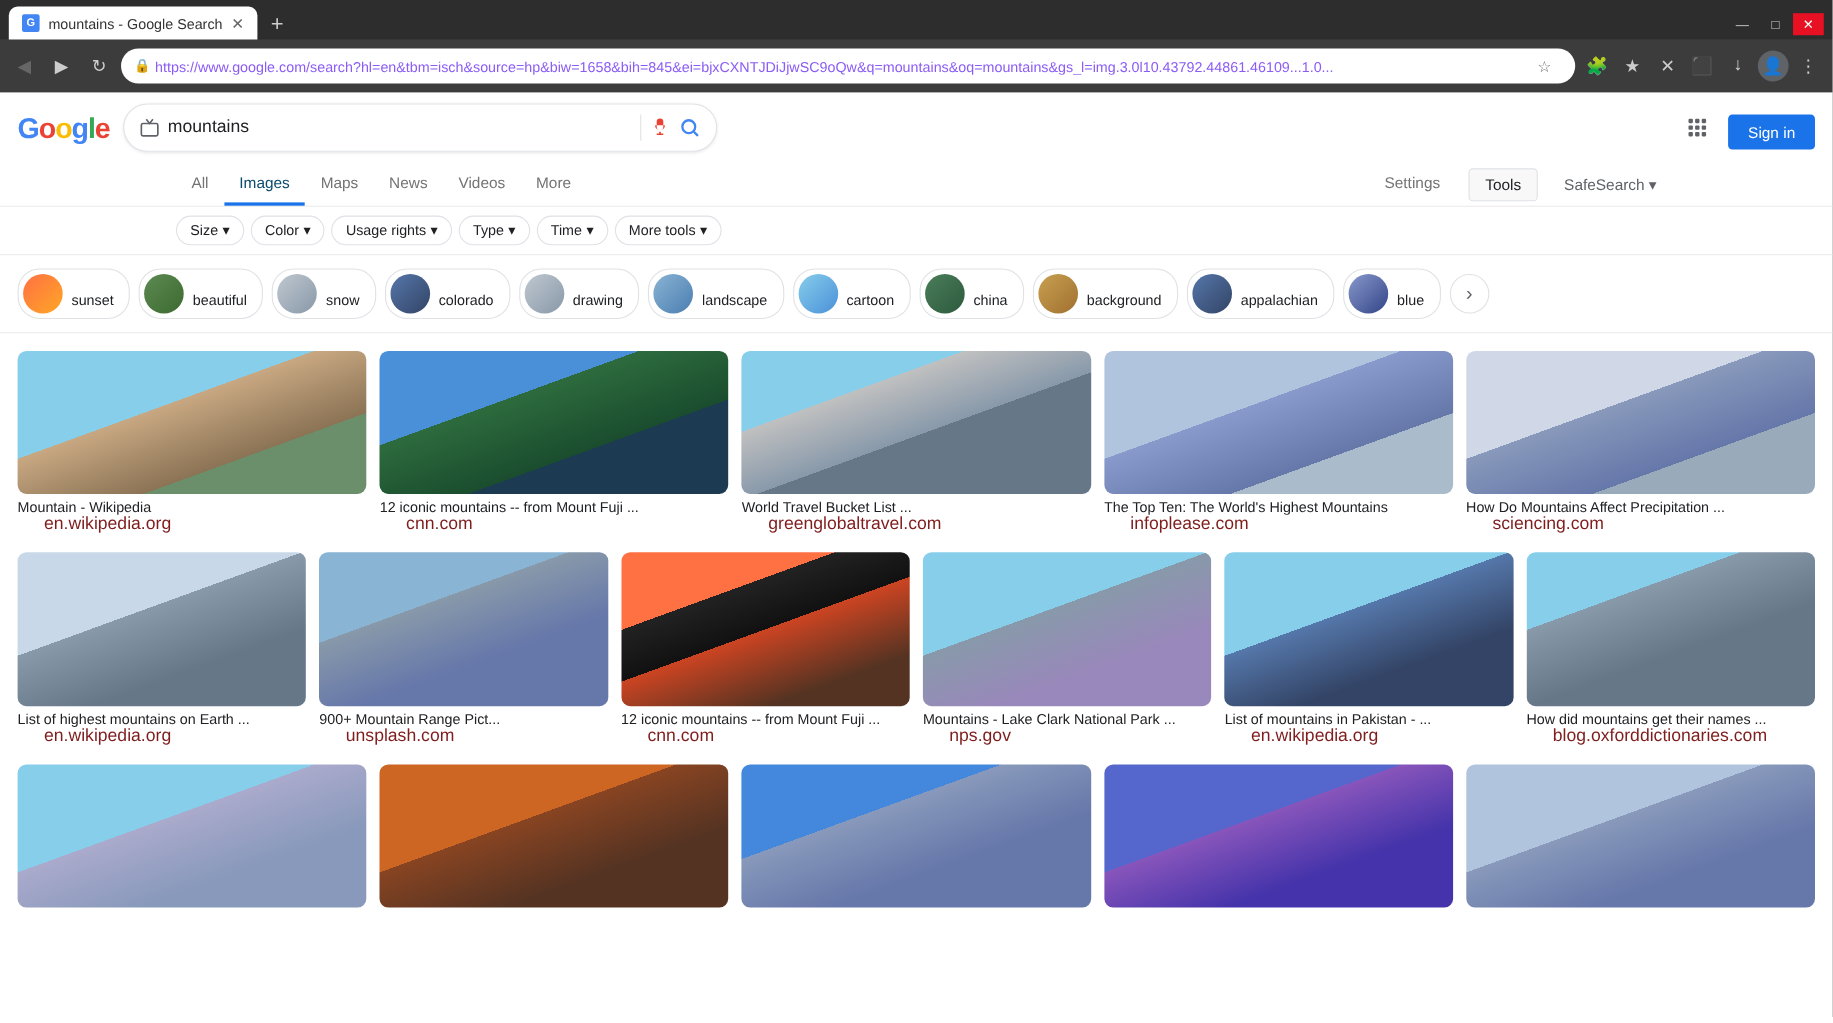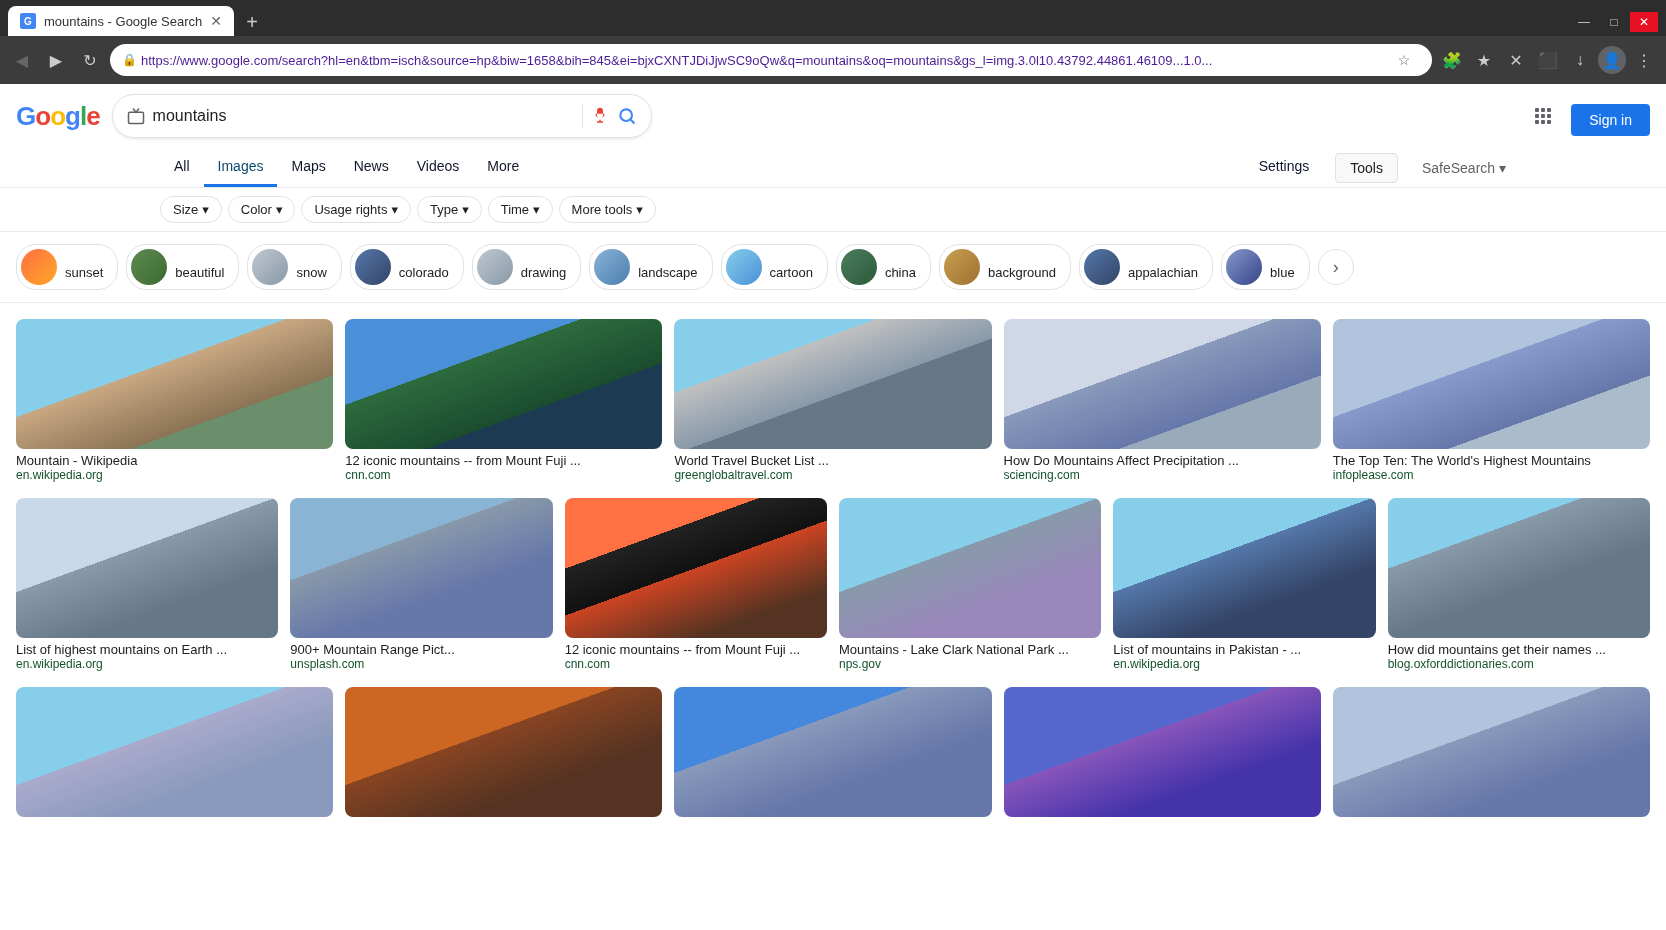--- a/index.html
+++ b/index.html
@@ -225,21 +225,21 @@
     .nav-tabs {
       display: flex;
       align-items: center;
       padding: 0 160px;
       border-bottom: 1px solid #ebebeb;
       gap: 0;
     }
     .nav-tab {
       padding: 10px 14px;
       font-size: 14px;
-      color: #0f172a;
+      color: #737373;
       cursor: pointer;
       display: flex; align-items: center; gap: 4px;
       text-decoration: none;
       border-bottom: 3px solid transparent;
     }
     .nav-tab.active {
       color: #0c4a6e;
       border-bottom: 3px solid #1a73e8;
       font-weight: 500;
     }
@@ -347,22 +347,23 @@
     }
     .img-title {
       font-size: 13px;
       color: #202124;
       margin-top: 4px;
       white-space: nowrap;
       overflow: hidden;
       text-overflow: ellipsis;
     }
     .img-source {
-      font-size: 12px;
-      color: #14532d;
+      font-size: 16px;
+      color: #7f1d1d;
+      margin-left: 24px;
     }
 
     
     .mountain-img-1 { background: linear-gradient(160deg, #87CEEB 0%, #87CEEB 40%, #c8a882 40%, #8B7355 70%, #6B8E6B 70%); }
     .mountain-img-2 { background: linear-gradient(160deg, #4a90d9 0%, #4a90d9 35%, #2d6b3d 35%, #1a4d2e 65%, #1c3a52 65%); }
     .mountain-img-3 { background: linear-gradient(160deg, #87CEEB 0%, #87CEEB 30%, #c0c0c0 30%, #8899aa 55%, #667788 55%); }
     .mountain-img-4 { background: linear-gradient(160deg, #d0d8e8 0%, #d0d8e8 40%, #8899bb 40%, #6677aa 70%, #99aabb 70%); }
     .mountain-img-5 { background: linear-gradient(160deg, #b0c4de 0%, #b0c4de 40%, #8899cc 40%, #6677aa 70%, #aabbcc 70%); }
     .mountain-img-r2-1 { background: linear-gradient(160deg, #c8d8e8 0%, #c8d8e8 40%, #8899aa 40%, #667788 70%); }
     .mountain-img-r2-2 { background: linear-gradient(160deg, #8ab4d4 0%, #8ab4d4 35%, #8899aa 35%, #6677aa 65%); }
@@ -407,21 +408,21 @@
       <div class="win-btn close">✕</div>
     </div>
   </div>
 
   <div class="address-bar-row">
     <button class="nav-btn disabled">◀</button>
     <button class="nav-btn">▶</button>
     <button class="nav-btn">↻</button>
     <div class="address-input">
       <span style="color:#188038; margin-right:4px; font-size:12px;">🔒</span>
-      <span style="font-size:13px; color:#4c1d95; overflow:hidden; text-overflow:ellipsis; white-space:nowrap; max-width:1100px;">https://www.google.com/search?hl=en&amp;tbm=isch&amp;source=hp&amp;biw=1658&amp;bih=845&amp;ei=bjxCXNTJDiJjwSC9oQw&amp;q=mountains&amp;oq=mountains&amp;gs_l=img.3.0l10.43792.44861.46109...1.0...</span>
+      <span style="font-size:13px; color:#8b5cf6; overflow:hidden; text-overflow:ellipsis; white-space:nowrap; max-width:1100px;">https://www.google.com/search?hl=en&amp;tbm=isch&amp;source=hp&amp;biw=1658&amp;bih=845&amp;ei=bjxCXNTJDiJjwSC9oQw&amp;q=mountains&amp;oq=mountains&amp;gs_l=img.3.0l10.43792.44861.46109...1.0...</span>
       <div class="address-icons" style="margin-left:auto;">
         <div class="addr-icon">☆</div>
       </div>
     </div>
     <div class="toolbar-icons">
       <div class="toolbar-icon">🧩</div>
       <div class="toolbar-icon">★</div>
       <div class="toolbar-icon">✕</div>
       <div class="toolbar-icon">⬛</div>
       <div class="toolbar-icon">↓</div>
@@ -575,29 +576,29 @@
           <div class="img-placeholder mountain-img-2" style="height:130px;"></div>
           <div class="img-title">12 iconic mountains -- from Mount Fuji ...</div>
           <div class="img-source">cnn.com</div>
         </div>
         <div class="image-card">
           <div class="img-placeholder mountain-img-3" style="height:130px;"></div>
           <div class="img-title">World Travel Bucket List ...</div>
           <div class="img-source">greenglobaltravel.com</div>
         </div>
         <div class="image-card">
+          <div class="img-placeholder mountain-img-5" style="height:130px;"></div>
+          <div class="img-title">The Top Ten: The World's Highest Mountains</div>
+          <div class="img-source">infoplease.com</div>
+        </div>
+        <div class="image-card">
           <div class="img-placeholder mountain-img-4" style="height:130px;"></div>
           <div class="img-title">How Do Mountains Affect Precipitation ...</div>
           <div class="img-source">sciencing.com</div>
         </div>
-        <div class="image-card">
-          <div class="img-placeholder mountain-img-5" style="height:130px;"></div>
-          <div class="img-title">The Top Ten: The World's Highest Mountains</div>
-          <div class="img-source">infoplease.com</div>
-        </div>
       </div>
 
       <div class="image-row">
         <div class="image-card">
           <div class="img-placeholder mountain-img-r2-1" style="height:140px;"></div>
           <div class="img-title">List of highest mountains on Earth ...</div>
           <div class="img-source">en.wikipedia.org</div>
         </div>
         <div class="image-card">
           <div class="img-placeholder mountain-img-r2-2" style="height:140px;"></div>

